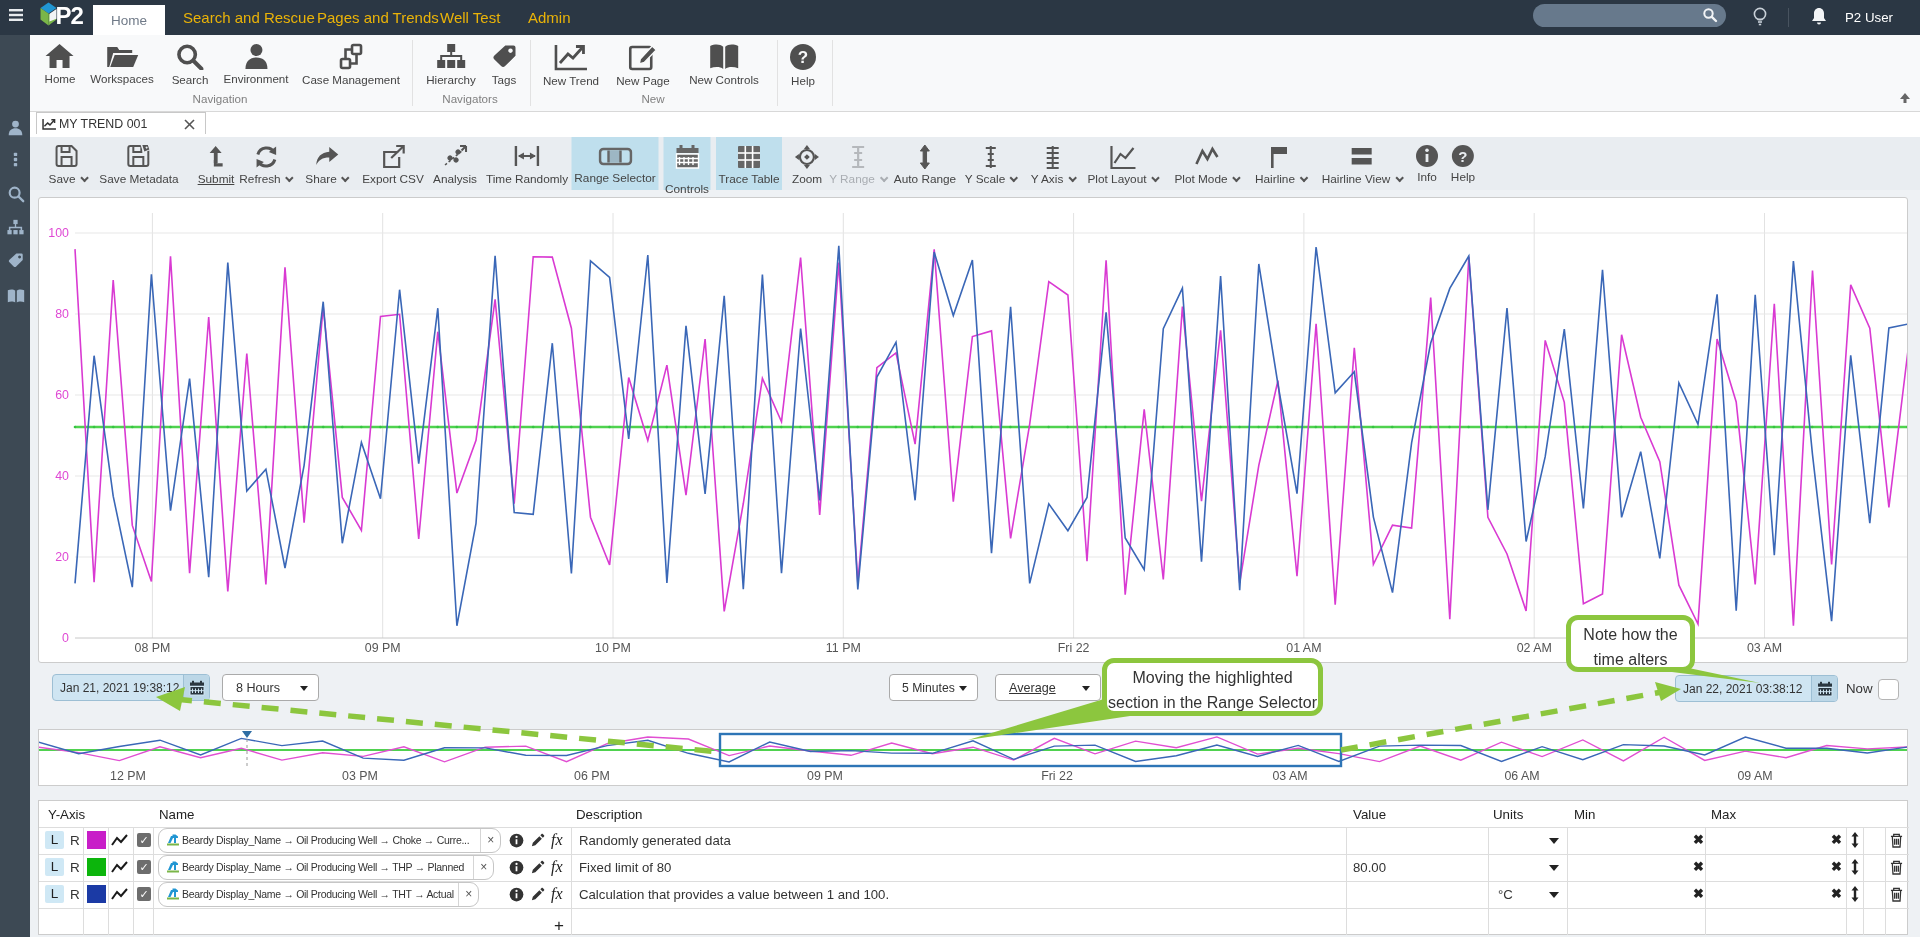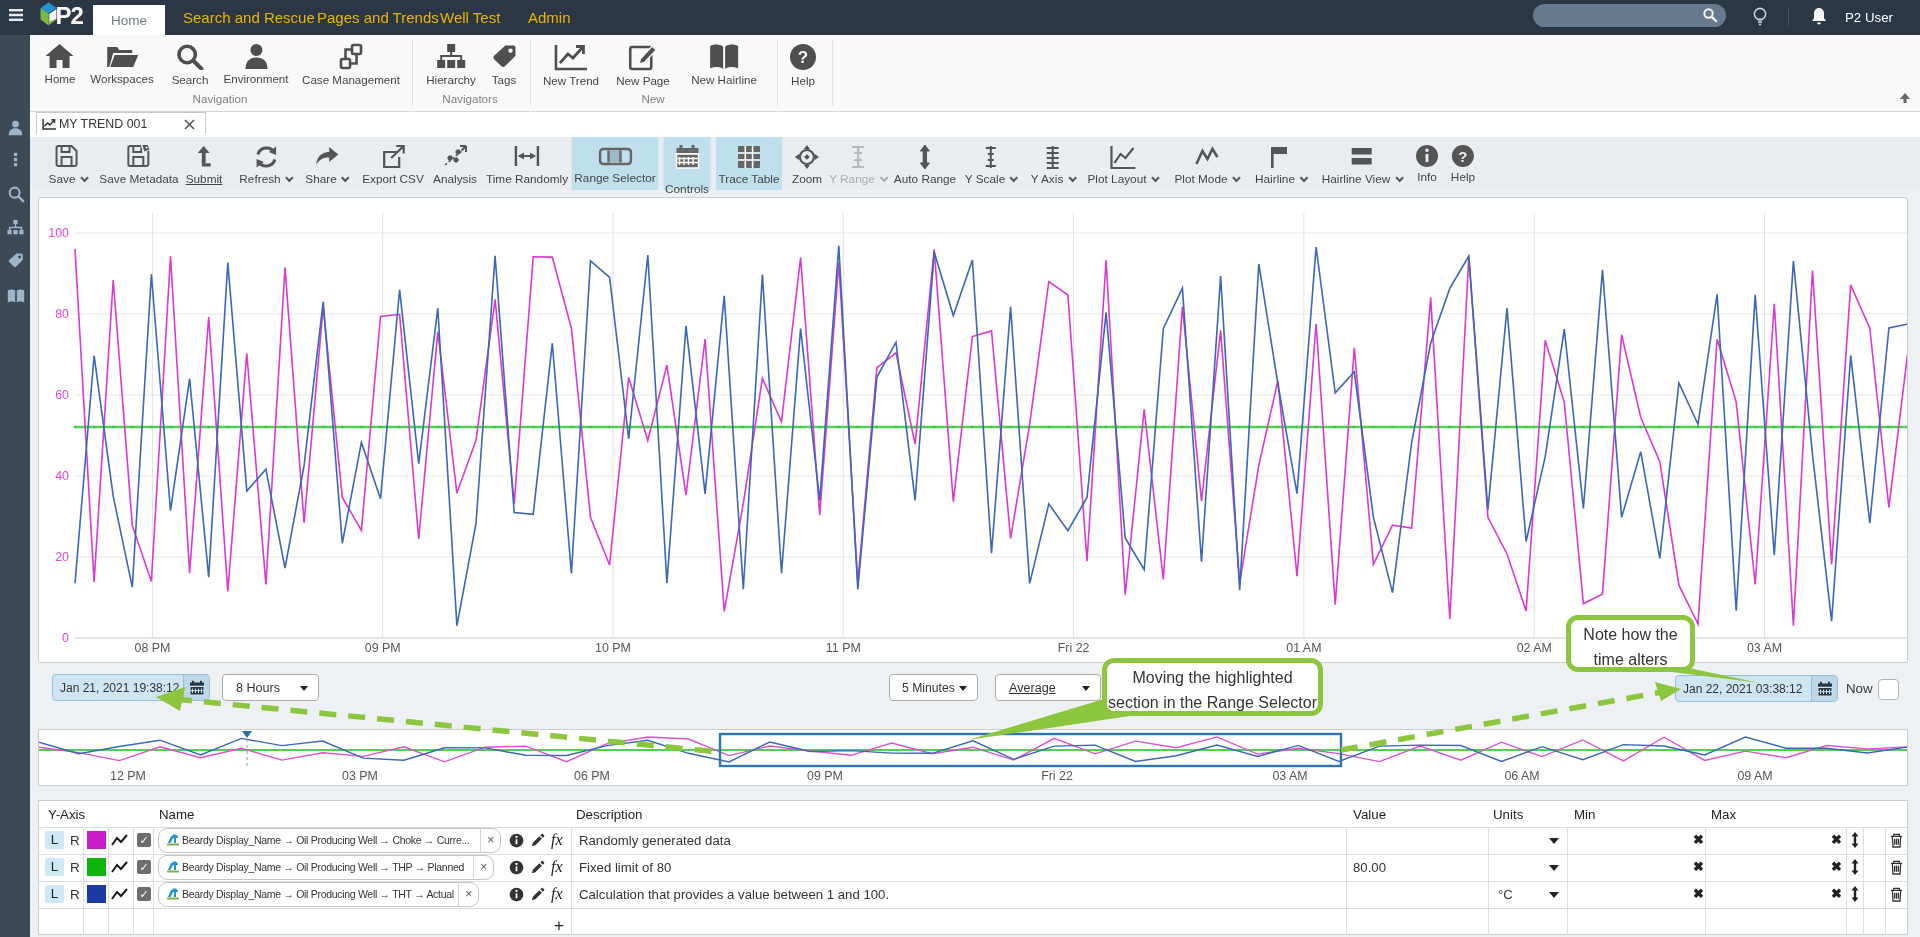--- a/index.html
+++ b/index.html
@@ -207,21 +207,21 @@
       </svg>
       <div>New Page</div>
     </div>
 <div class="ritem" style="left:694px">
       <svg width="32" height="27" viewBox="0 0 32 27">
         <g fill="#4f4f4f">
           <path d="M2 3 C6.5 1 12 1 15 3.8 L15 26 C12 23.5 6.5 23.5 2 25.3 Z"></path>
           <path d="M30 3 C25.5 1 20 1 17 3.8 L17 26 C20 23.5 25.5 23.5 30 25.3 Z"></path>
         </g>
       </svg>
-      <div>New Hairline</div>
+      <div>New Controls</div>
     </div>
 <div class="ritem" style="left:773px">
       <svg width="28" height="28" viewBox="0 0 28 28">
         <circle cx="14" cy="14" r="13" fill="#4f4f4f"></circle>
         <text x="14" y="20" text-anchor="middle" font-size="17" font-weight="bold" fill="#f8f9fa" font-family="Liberation Sans">?</text>
       </svg>
       <div>Help</div>
     </div>
 
   <div class="rgl" style="left:190px">Navigation</div>
@@ -269,21 +269,21 @@
         <g fill="none" stroke="#555" stroke-width="2">
           <path d="M2 4 a2 2 0 0 1 2-2 L17 2 L22 7 L22 20 a2 2 0 0 1 -2 2 L4 22 a2 2 0 0 1 -2-2 Z"></path>
           <rect x="7" y="13" width="10" height="9"></rect>
           <rect x="7" y="2" width="8" height="6"></rect>
         </g>
         <path d="M14 0 L22 0 L24 6 L17 9 Z" fill="#e9edf1"></path>
         <path d="M16 1 L21.5 1 L23 5.5 L18 7.5 Z M20.3 2.6 a1 1 0 1 0 .01 0 Z" fill="#555"></path>
       </svg>
       <div style="margin-top:0px">Save Metadata</div>
     </div>
-<div class="titem" style="left:174px;text-decoration:underline;">
+<div class="titem" style="left:186px;text-decoration:underline;">
       <svg width="26" height="26" viewBox="0 0 26 26">
         <g fill="#555">
           <path d="M13 2 L19 9 L15 9 L15 19 L11.2 19 L11.2 9 L7 9 Z"></path>
           <path d="M11.2 16 L11.2 22.5 L20 22.5 L20 19.2 L14 19.2 L14 16 Z"></path>
         </g>
       </svg>
       <div style="margin-top:0px">Submit</div>
     </div>
 <div class="titem" style="left:236px;">
       <svg width="26" height="26" viewBox="0 0 26 26">

